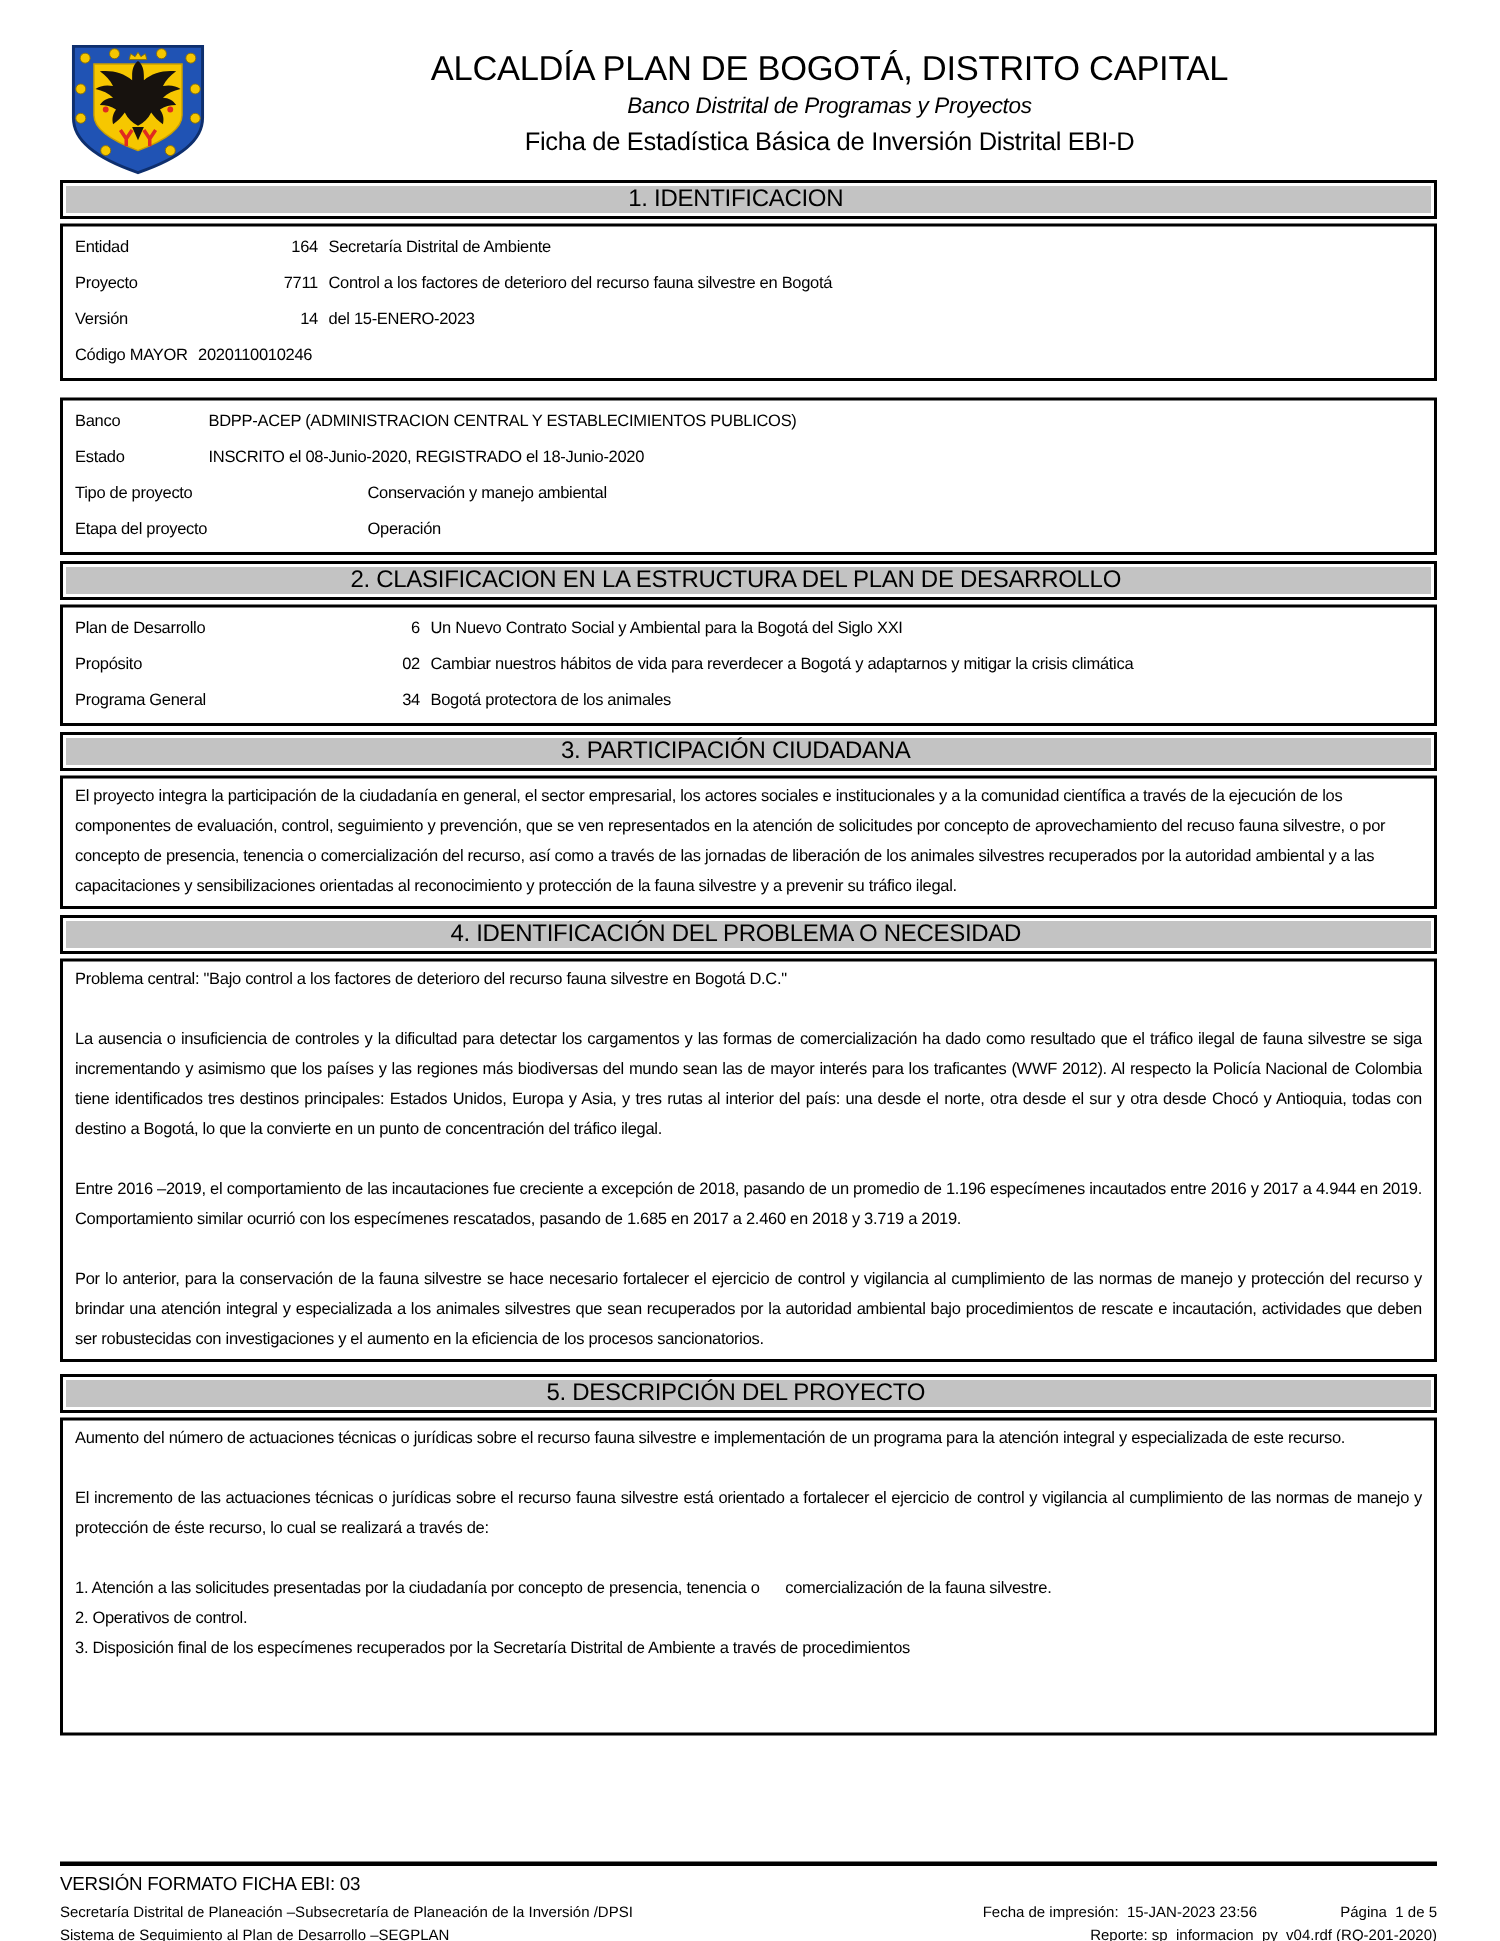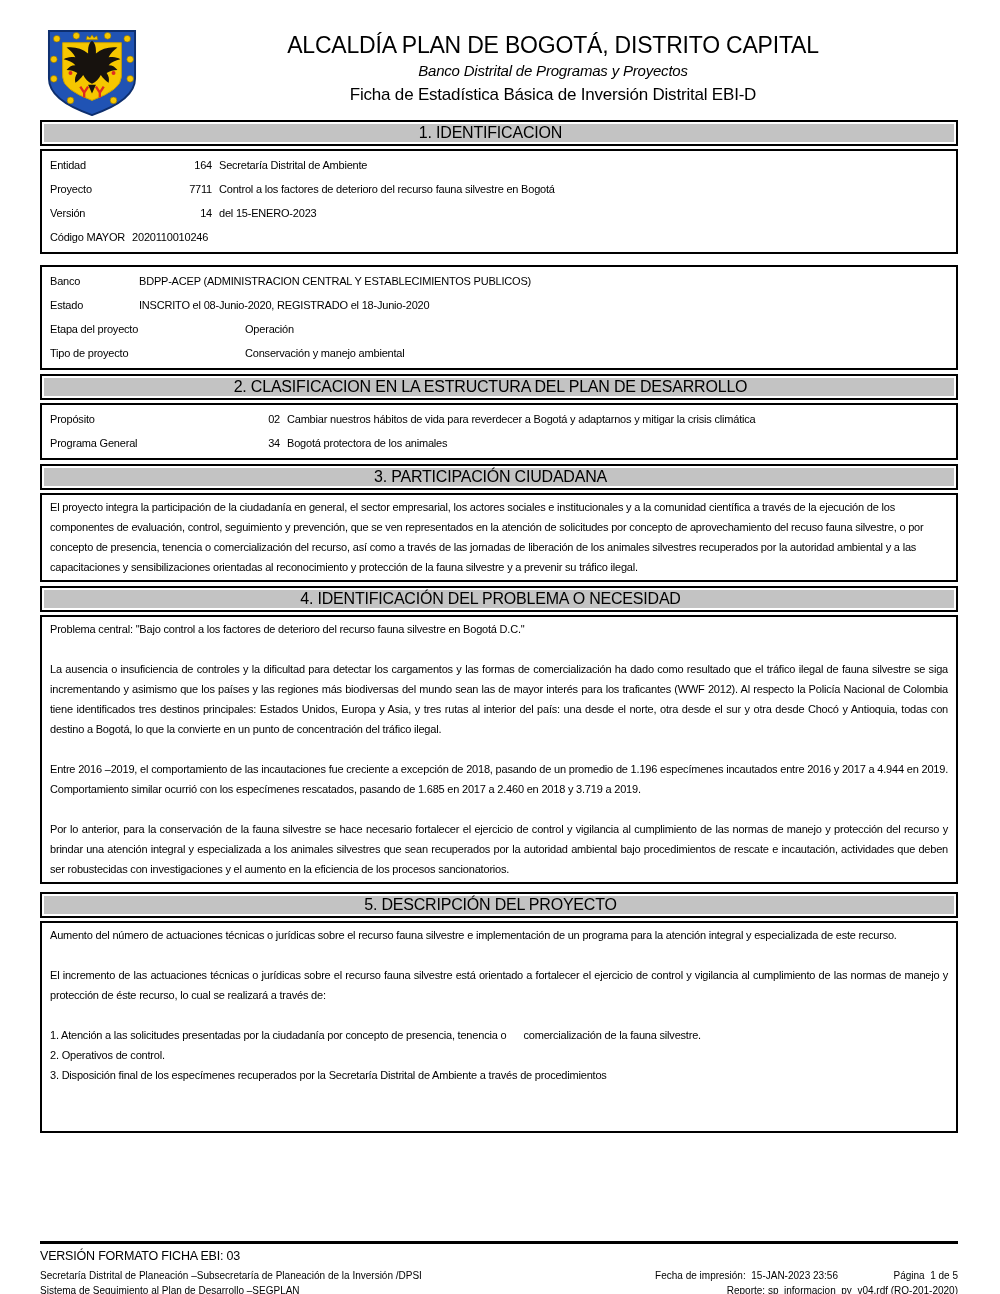--- a/index.html
+++ b/index.html
@@ -137,35 +137,40 @@
   <div class="sec-body">
     <div class="row">
       <span class="lbl w80">Banco</span>
       <span class="val">BDPP-ACEP (ADMINISTRACION CENTRAL Y ESTABLECIMIENTOS PUBLICOS)</span>
     </div>
     <div class="row">
       <span class="lbl w80">Estado</span>
       <span class="val">INSCRITO el 08-Junio-2020, REGISTRADO el 18-Junio-2020</span>
     </div>
     <div class="row">
+      <span class="lbl w188">Tipo de proyecto</span>
+      <span class="val">Conservación y manejo ambiental</span>
+    </div>
+    <div class="row">
       <span class="lbl w188">Etapa del proyecto</span>
       <span class="val">Operación</span>
     </div>
-    <div class="row">
-      <span class="lbl w188">Tipo de proyecto</span>
-      <span class="val">Conservación y manejo ambiental</span>
-    </div>
   </div>
 
   <div class="gap4"></div>
 
   <div class="sec-head">
     <span>2. CLASIFICACION EN LA ESTRUCTURA DEL PLAN DE DESARROLLO</span>
   </div>
   <div class="sec-body">
+    <div class="row">
+      <span class="lbl w188">Plan de Desarrollo</span>
+      <span class="num2">6</span>
+      <span class="val">Un Nuevo Contrato Social y Ambiental para la Bogotá del Siglo XXI</span>
+    </div>
     <div class="row">
       <span class="lbl w188">Propósito</span>
       <span class="num2">02</span>
       <span class="val">Cambiar nuestros hábitos de vida para reverdecer a Bogotá y adaptarnos y mitigar la crisis climática</span>
     </div>
     <div class="row">
       <span class="lbl w188">Programa General</span>
       <span class="num2">34</span>
       <span class="val">Bogotá protectora de los animales</span>
     </div>

